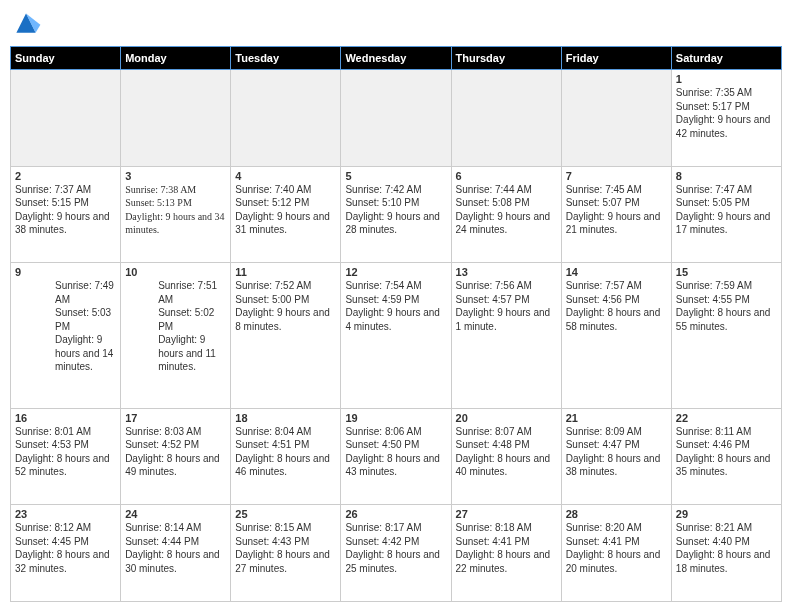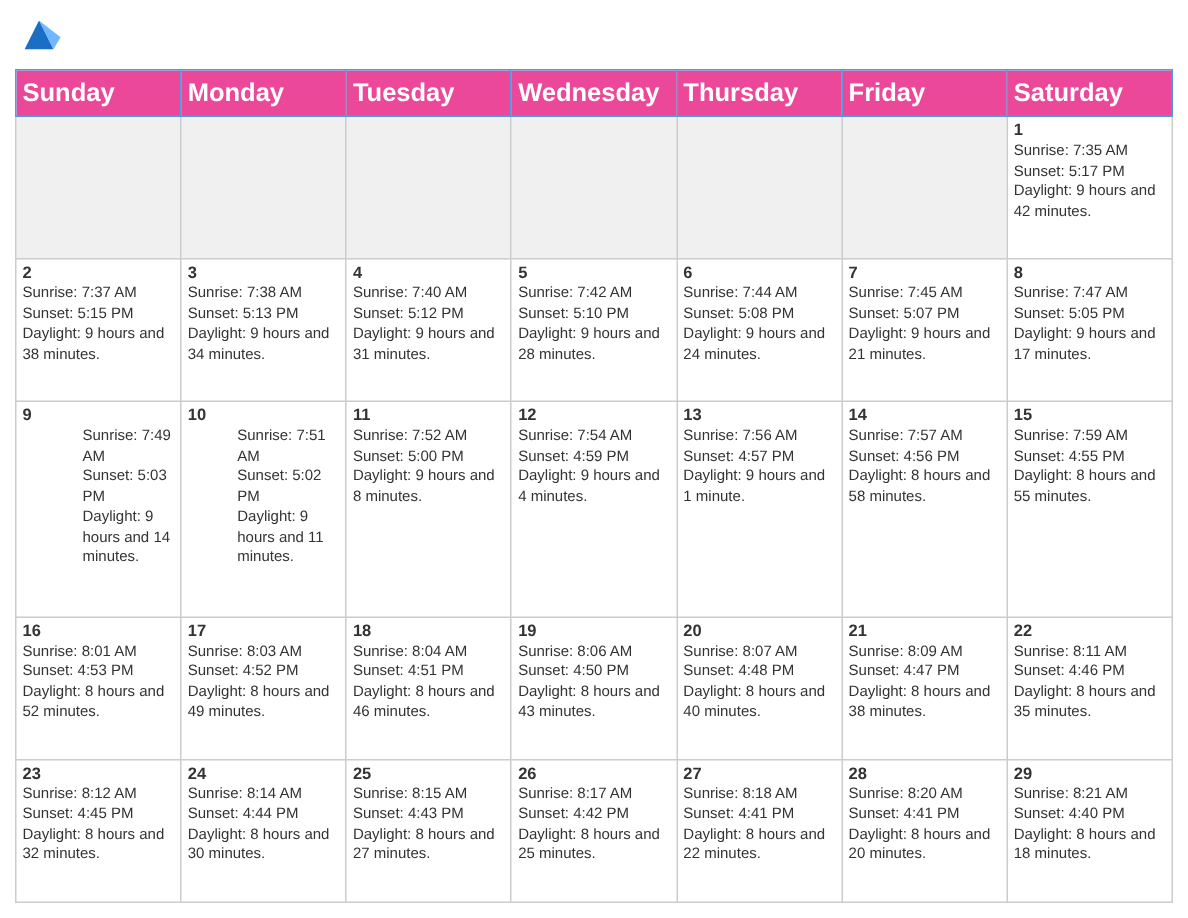--- a/index.html
+++ b/index.html
@@ -47,23 +47,23 @@
       color: #555;
     }
     .calendar {
       flex: 1;
       border: 1px solid #ccc;
       border-collapse: collapse;
       width: 100%;
       table-layout: fixed;
     }
     .calendar th {
-      background: #ec4899;
+      background: #000000;
       color: #fff;
-      font-size: 17px;
+      font-size: 11px;
       font-weight: bold;
       padding: 5px 4px;
       text-align: left;
       border: 1px solid #5599dd;
     }
     .calendar td {
       border: 1px solid #ccc;
       vertical-align: top;
       padding: 3px 4px;
       font-size: 9.5px;
@@ -143,21 +143,21 @@
         </tr>
         <tr class="data-row" style="height: 76px;">
           <td>
             <span class="day-number">2</span>
             <div class="day-info" style="white-space: pre-line;">Sunrise: 7:37 AM
 Sunset: 5:15 PM
 Daylight: 9 hours and 38 minutes.</div>
           </td>
           <td>
             <span class="day-number">3</span>
-            <div class="day-info" style="white-space: pre-line;">Sunrise: 7:38 AM
+            <div class="day-info" style="white-space: pre-line; font-family: Liberation Serif, serif;">Sunrise: 7:38 AM
 Sunset: 5:13 PM
 Daylight: 9 hours and 34 minutes.</div>
           </td>
           <td>
             <span class="day-number">4</span>
             <div class="day-info" style="white-space: pre-line;">Sunrise: 7:40 AM
 Sunset: 5:12 PM
 Daylight: 9 hours and 31 minutes.</div>
           </td>
           <td>

